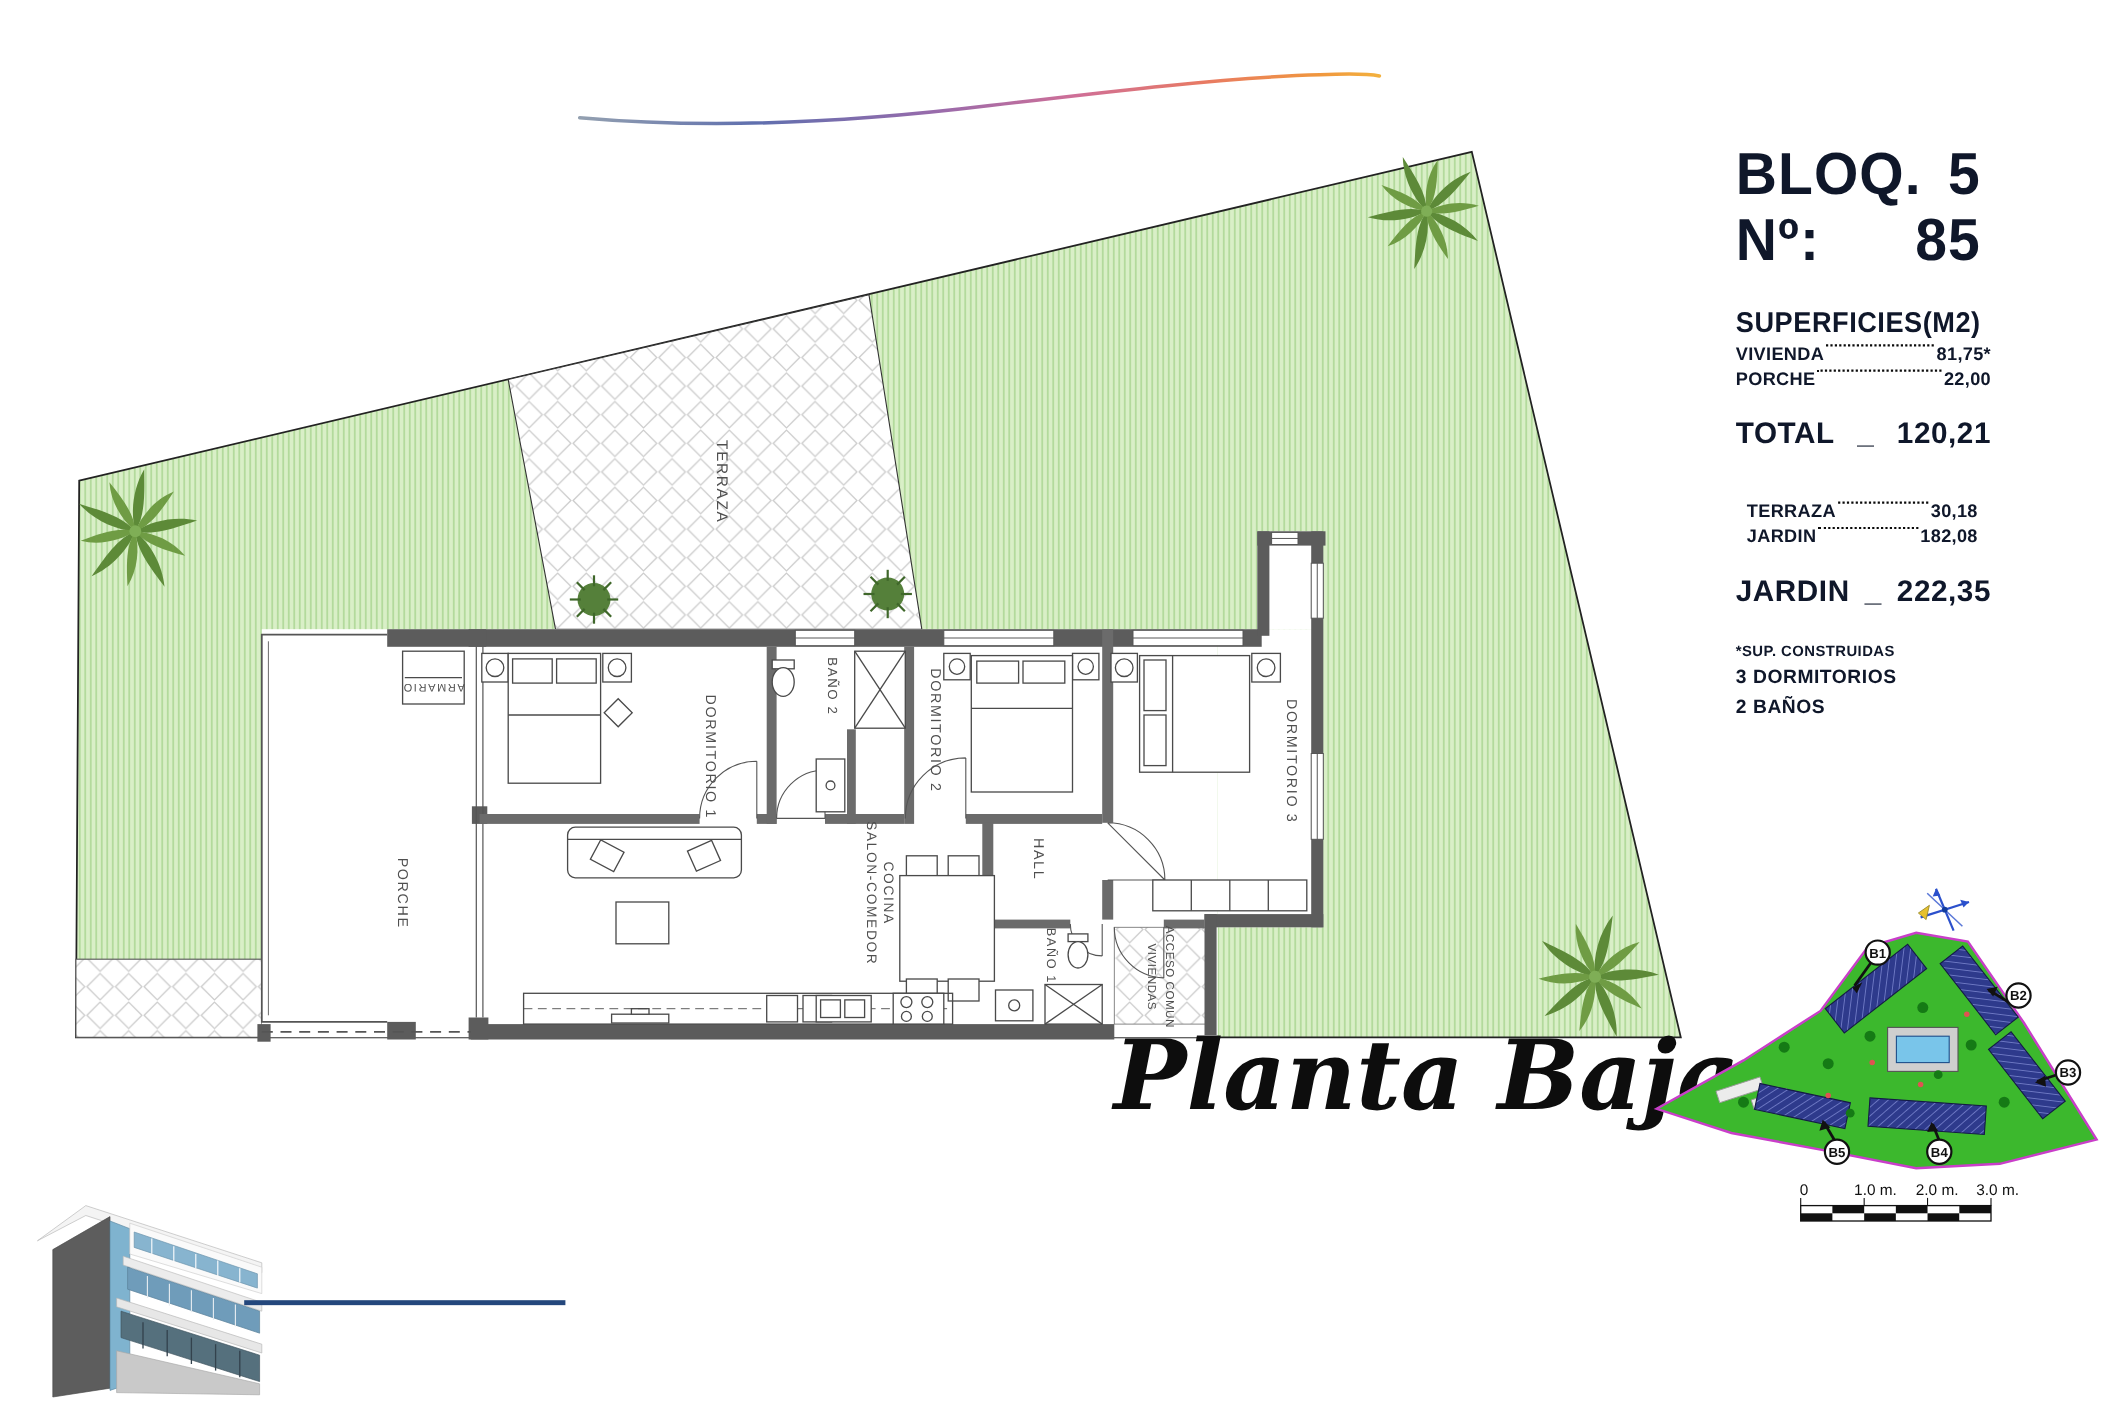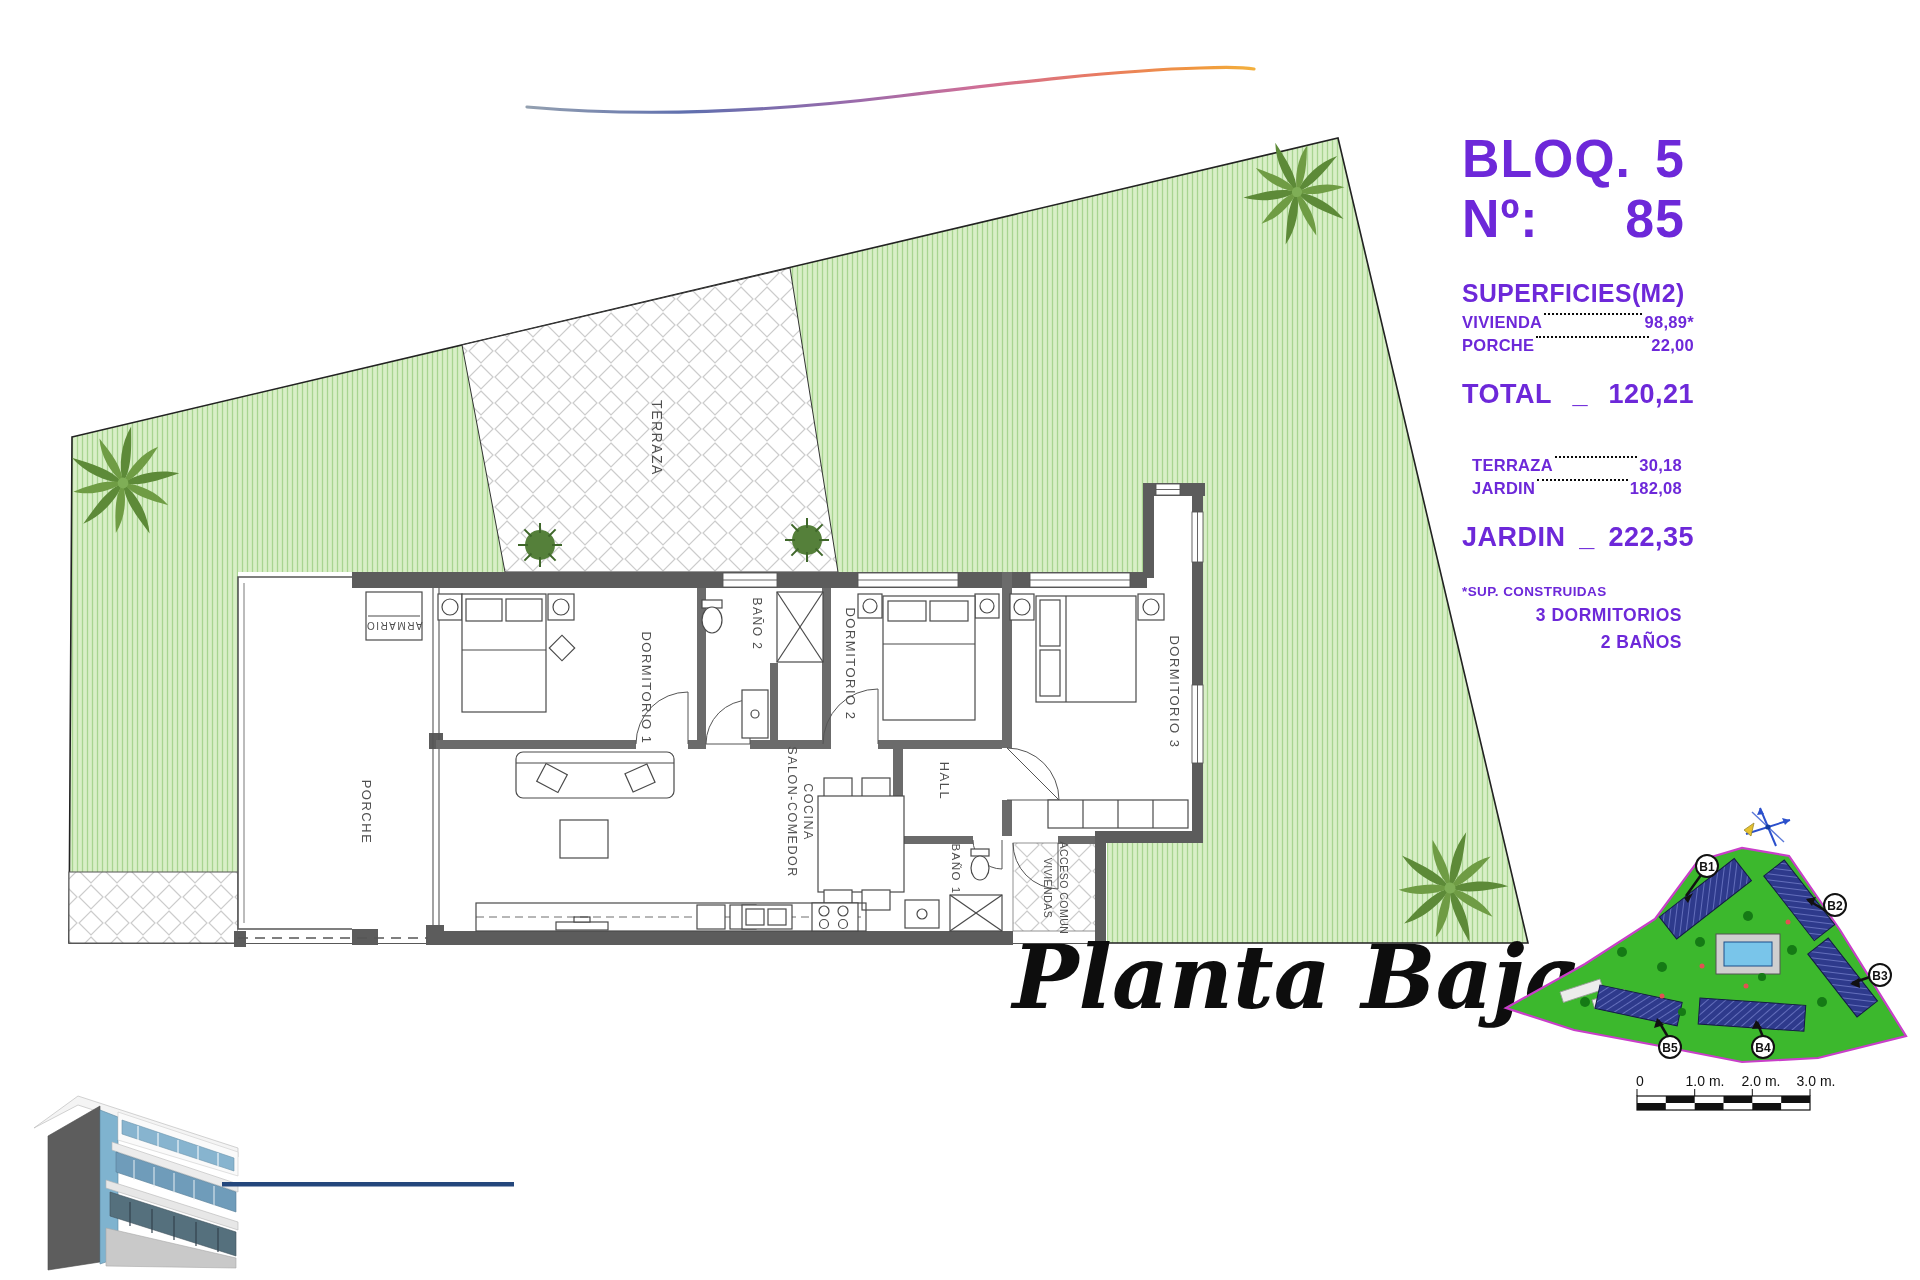--- a/index.html
+++ b/index.html
@@ -1,33 +1,33 @@
 <!DOCTYPE html>
 <html><head>
 <meta charset="utf-8">
 <style>
   html,body{margin:0;padding:0;background:#ffffff;}
   #page{position:relative;width:1920px;height:1280px;background:#fff;overflow:hidden;
         font-family:"Liberation Sans",sans-serif;}
   svg{position:absolute;left:0;top:0;}
   
-  #panel{position:absolute;left:1462px;top:128px;width:232px;color:#6d28d9;}
+  #panel{position:absolute;left:1578px;top:128px;width:232px;color:#0f172a;}
   .bigrow{display:flex;justify-content:space-between;align-items:baseline;
           font-size:54px;font-weight:bold;letter-spacing:1px;line-height:60px;
           transform:scaleX(.96);transform-origin:left;}
   .suptitle{font-size:26px;font-weight:bold;margin-top:30px;letter-spacing:.5px;
             transform:scaleX(.95);transform-origin:left;}
   .srow{display:flex;align-items:flex-start;font-size:16.5px;font-weight:bold;
         margin-top:4px;letter-spacing:.3px;}
   .srow .dots{flex:1;border-bottom:2.4px dotted #0a0a0a;margin:0 2px 3px 2px;min-width:12px;}
   .trow{display:flex;justify-content:space-between;align-items:center;
         font-size:27px;font-weight:bold;margin-top:24px;letter-spacing:.5px;}
   .ind{margin-left:10px;margin-right:12px;}
   .foot{font-size:13.5px;font-weight:bold;margin-top:31px;letter-spacing:.4px;}
-  .feat{font-size:17.5px;font-weight:bold;text-align:right;padding-right:12px;
+  .feat{font-size:17.5px;font-weight:bold;text-align:left;padding-right:12px;
         margin-top:6px;letter-spacing:.5px;}
   .gap2{height:42px;}
 </style>
 </head>
 <body>
 
 <div id="page">
 
 <svg width="1920" height="1280" viewBox="0 0 1920 1280">
   <defs>
@@ -436,21 +436,21 @@
   <div class="bigrow">
     <span>Nº:</span>
     <span>85</span>
   </div>
 
   <div class="suptitle">SUPERFICIES(M2)</div>
 
   <div class="srow">
     <span>VIVIENDA</span>
     <span class="dots"></span>
-    <span>98,89*</span>
+    <span>81,75*</span>
   </div>
   <div class="srow">
     <span>PORCHE</span>
     <span class="dots"></span>
     <span>22,00</span>
   </div>
 
   <div class="trow">
     <span>TOTAL</span>
     <span>_</span>

